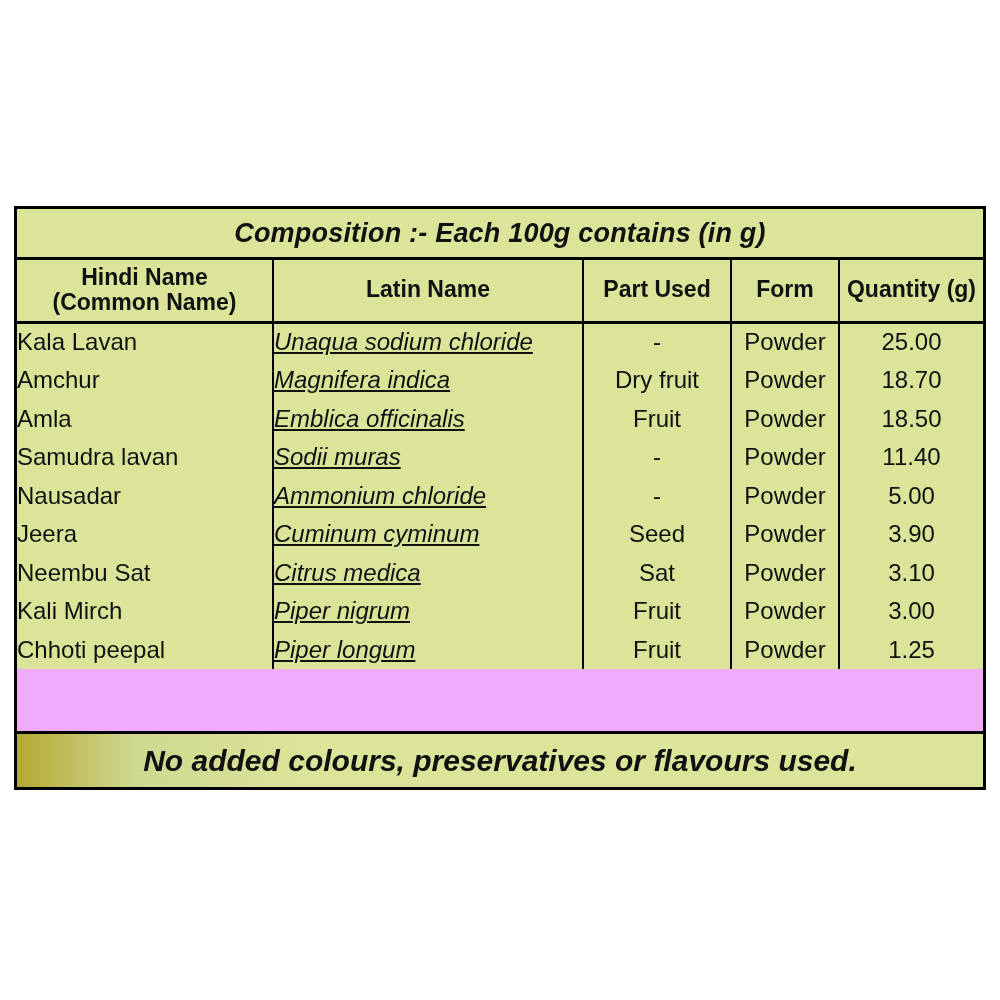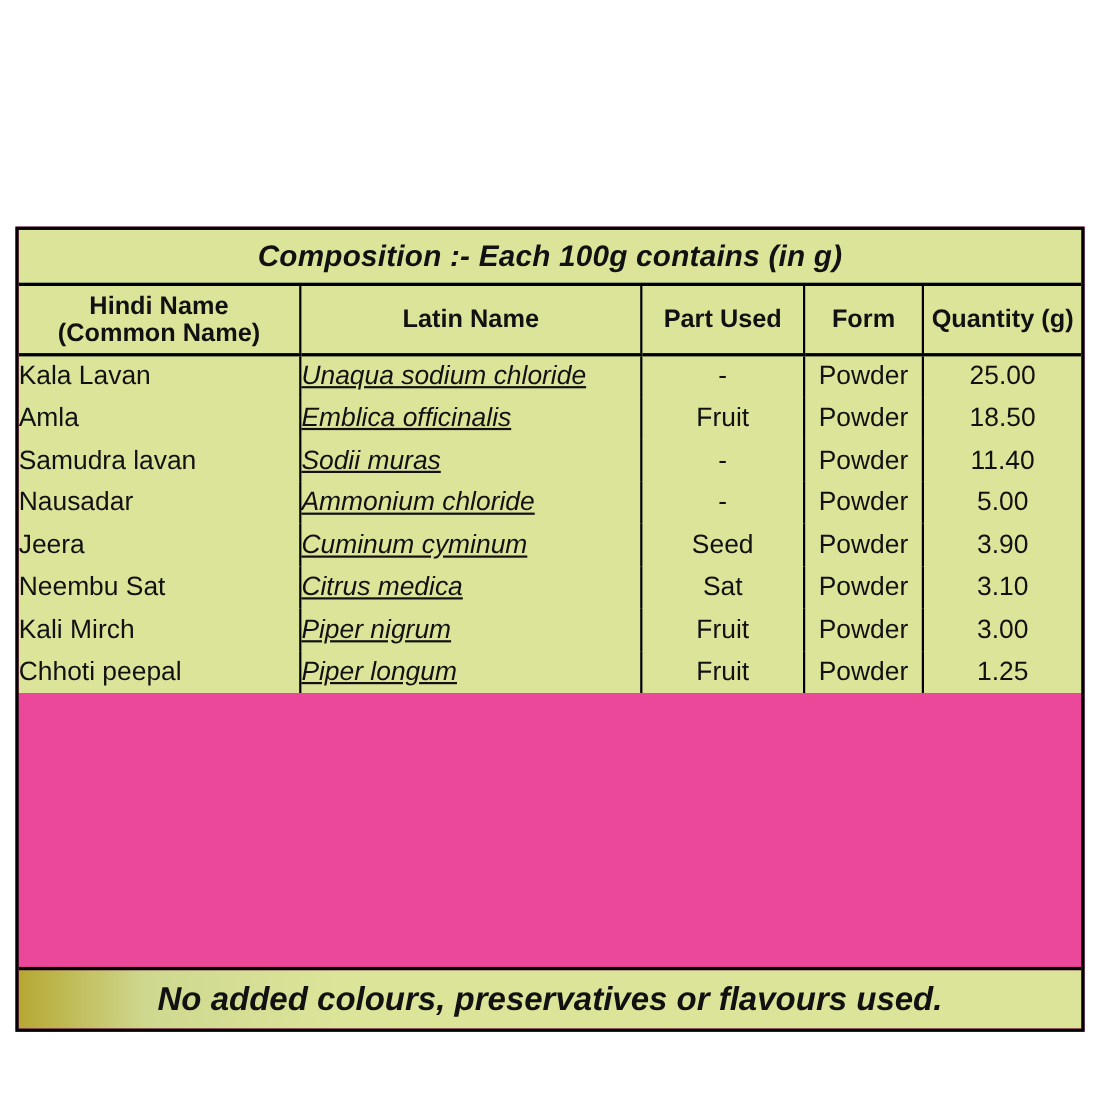--- a/index.html
+++ b/index.html
@@ -14,22 +14,22 @@
     position: relative;
     width: 1000px;
     height: 1000px;
     background: #ffffff;
   }
   .panel {
     position: absolute;
     left: 14px;
     top: 206px;
     width: 972px;
-    height: 732px;
-    background: #ec4899;
+    height: 584px;
+    background: #f0abfc;
     border: 3px solid #000000;
     box-sizing: border-box;
     overflow: hidden;
   }
   .title-row {
     height: 48px;
     border-bottom: 3px solid #000000;
     display: flex;
     align-items: center;
     justify-content: center;
@@ -159,20 +159,27 @@
       </thead>
       <tbody>
         <tr>
           <td class="hindi">Kala Lavan</td>
           <td class="latin">Unaqua sodium chloride</td>
           <td class="part">-</td>
           <td class="form">Powder</td>
           <td class="qty">25.00</td>
         </tr>
         <tr>
+          <td class="hindi">Amchur</td>
+          <td class="latin">Magnifera indica</td>
+          <td class="part">Dry fruit</td>
+          <td class="form">Powder</td>
+          <td class="qty">18.70</td>
+        </tr>
+        <tr>
           <td class="hindi">Amla</td>
           <td class="latin">Emblica officinalis</td>
           <td class="part">Fruit</td>
           <td class="form">Powder</td>
           <td class="qty">18.50</td>
         </tr>
         <tr>
           <td class="hindi">Samudra lavan</td>
           <td class="latin">Sodii muras</td>
           <td class="part">-</td>

